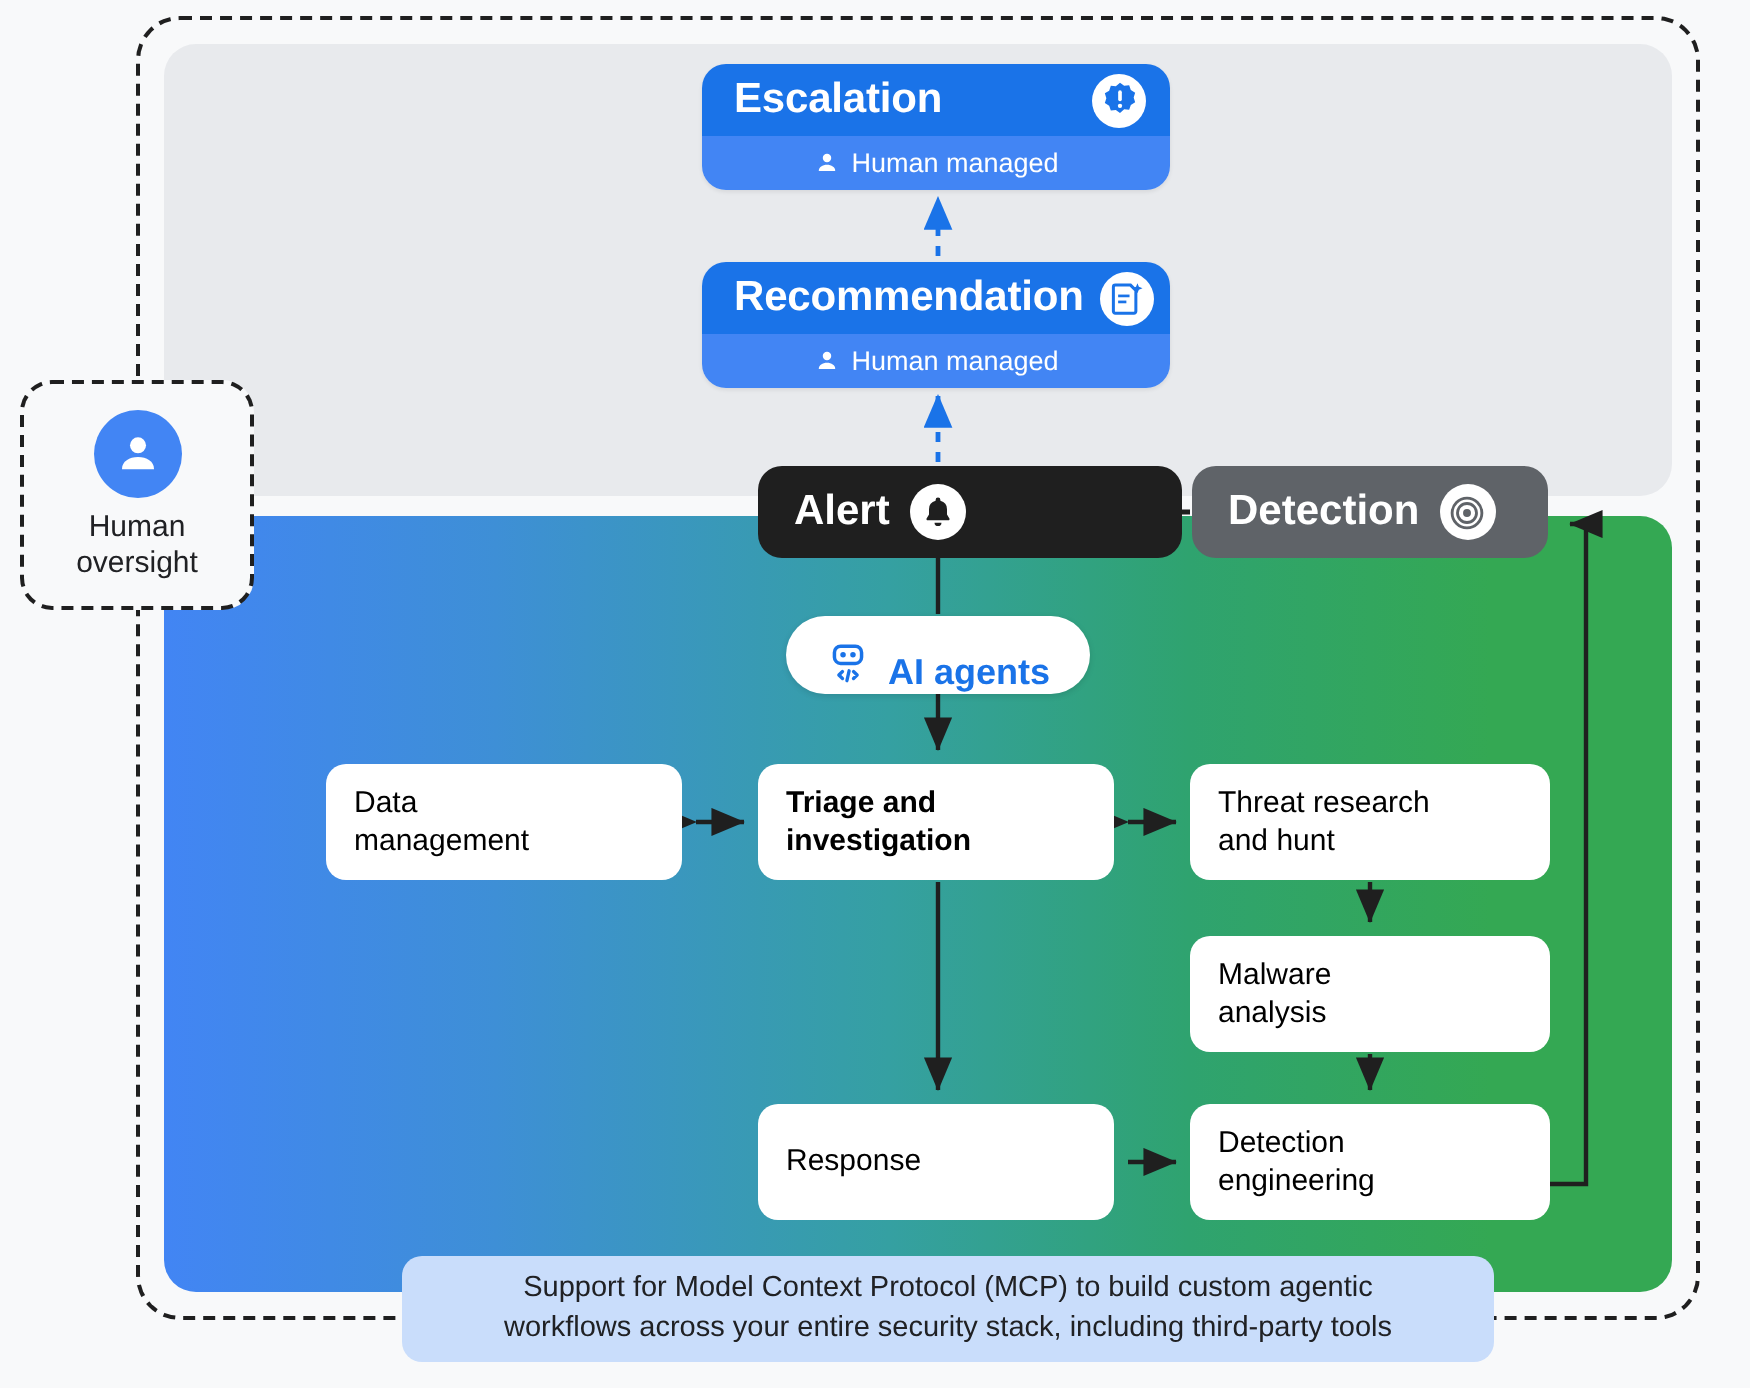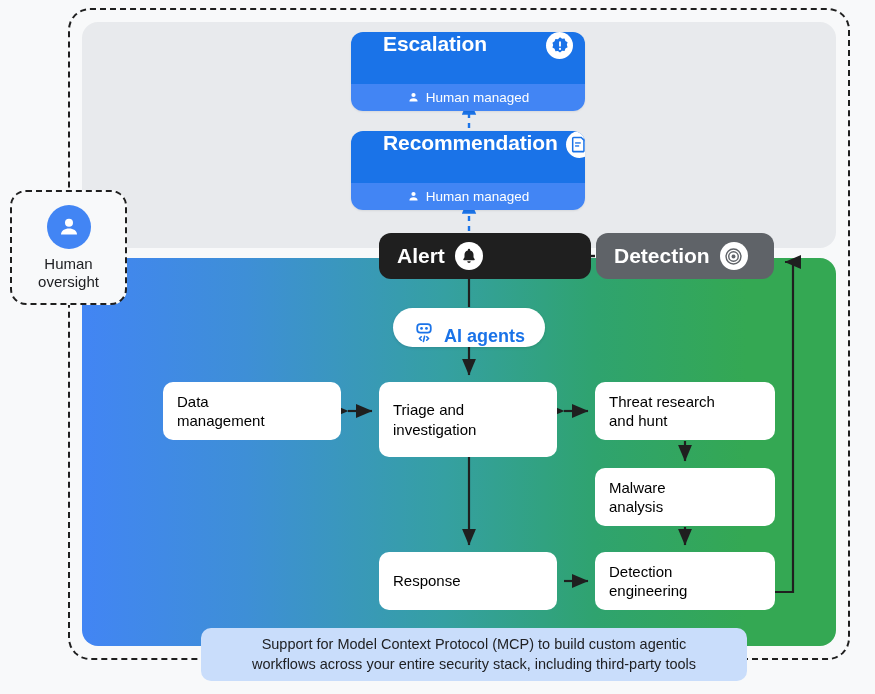--- a/index.html
+++ b/index.html
@@ -44,22 +44,22 @@
   .human-label{
     font-size:15px;color:#202124;text-align:center;line-height:1.18;
   }
 
   
   .mcard{
     position:absolute;width:234px;border-radius:12px;overflow:hidden;
     box-shadow:0 1px 2px rgba(0,0,0,.08);
   }
   .mcard .top{
-    height:52px;background:#1a73e8;display:flex;align-items:flex-start;
-    padding:0 12px 0 32px;box-sizing:border-box;gap:8px;
+    height:36px;background:#1a73e8;display:flex;align-items:center;
+    padding:0 12px 0 16px;box-sizing:border-box;gap:8px;
   }
   .mcard .title{
     flex:1;color:#ffffff;font-size:21px;font-weight:bold;letter-spacing:-0.1px;white-space:nowrap;
   }
   .mcard .badge{
     width:27px;height:27px;border-radius:50%;background:#ffffff;flex:0 0 auto;
     display:flex;align-items:center;justify-content:center;
   }
   .mcard .strip{
     height:27px;background:#4285f4;display:flex;align-items:center;justify-content:center;gap:6px;
@@ -91,21 +91,21 @@
   }
   #ai-agents .ai-label{color:#1a73e8;font-size:18px;font-weight:bold;}
 
   
   .pbox{
     position:absolute;background:#ffffff;border-radius:10px;
     display:flex;align-items:center;padding:0 14px;box-sizing:border-box;
     font-size:15px;color:#000000;line-height:1.28;
   }
   #box-data{left:163px;top:382px;width:178px;height:58px;}
-  #box-triage{left:379px;top:382px;width:178px;height:75px;}
+  #box-triage{left:379px;top:382px;width:178px;height:58px;font-weight:bold;}
   #box-threat{left:595px;top:382px;width:180px;height:58px;}
   #box-malware{left:595px;top:468px;width:180px;height:58px;}
   #box-response{left:379px;top:552px;width:178px;height:58px;}
   #box-deteng{left:595px;top:552px;width:180px;height:58px;}
 
   
   #mcp-banner{
     position:absolute;left:201px;top:628px;width:546px;height:53px;
     background:#c9ddfb;border-radius:10px;
     display:flex;align-items:center;justify-content:center;

